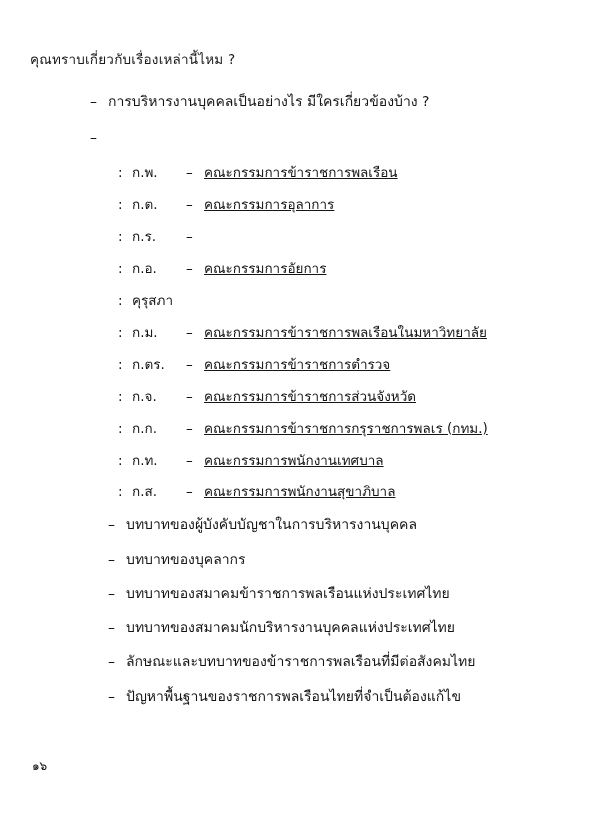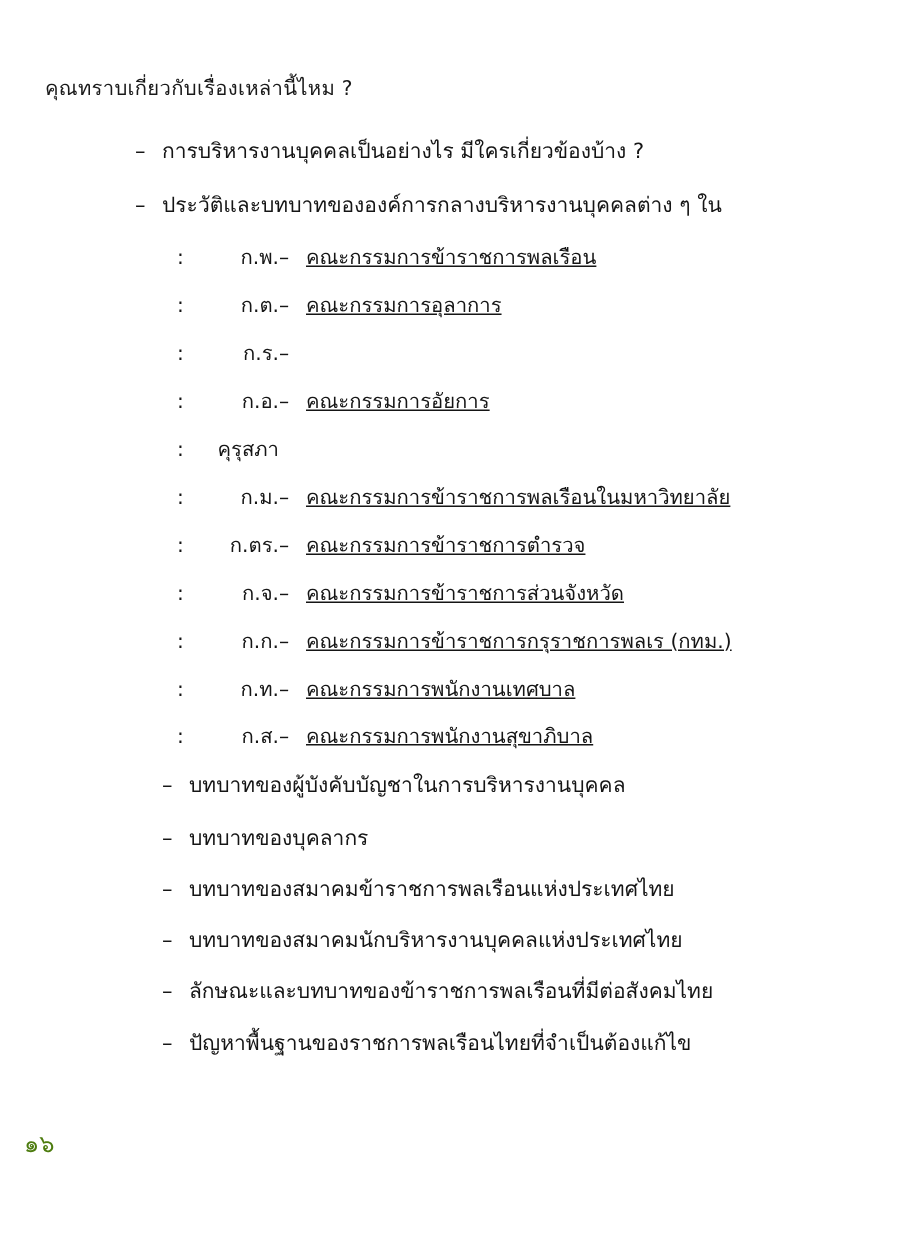--- a/index.html
+++ b/index.html
@@ -64,21 +64,21 @@
     align-items: baseline;
     margin-left: 88px;
   }
   .colon-row .colon {
     width: 14px;
     flex: 0 0 auto;
   }
   .colon-row .abbr {
     width: 54px;
     flex: 0 0 auto;
-    text-align: right;
+    text-align: left;
   }
   .colon-row .dash2 {
     width: 18px;
     flex: 0 0 auto;
   }
   .colon-row .name {
     display: block;
     text-decoration: underline;
   }
   .colon-row.no-dash .dash2 {
@@ -86,41 +86,40 @@
   }
   .bullets {
     margin-top: 6px;
   }
   .bullets .dash-line {
     margin-left: 78px;
     margin-bottom: 14px;
   }
   .page-number {
     position: absolute;
-    left: 16px;
+    left: 32px;
     bottom: 62px;
-    font-size: 16px;
-    color: #4d7c0f;
+    font-size: 12px;
+    color: #000000;
   }
 </style>
 </head>
 <body>
 
 <div class="page">
 
   <div class="heading">คุณทราบเกี่ยวกับเรื่องเหล่านี้ไหม ?</div>
 
   <div class="dash-line indent-1">
     <span class="dash">–</span>
     <span class="txt">การบริหารงานบุคคลเป็นอย่างไร   มีใครเกี่ยวข้องบ้าง ?</span>
   </div>
 
   <div class="dash-line indent-1">
     <span class="dash">–</span>
-    <span class="txt">ประวัติและบทบาทขององค์การกลางบริหารงานบุคคลต่าง ๆ ใน</span>
   </div>
 
 
   <div>
     <div class="colon-row">
       <span class="colon">:</span>
       <span class="abbr">ก.พ.</span>
       <span class="dash2">–</span>
       <span class="name">คณะกรรมการข้าราชการพลเรือน</span>
     </div>

